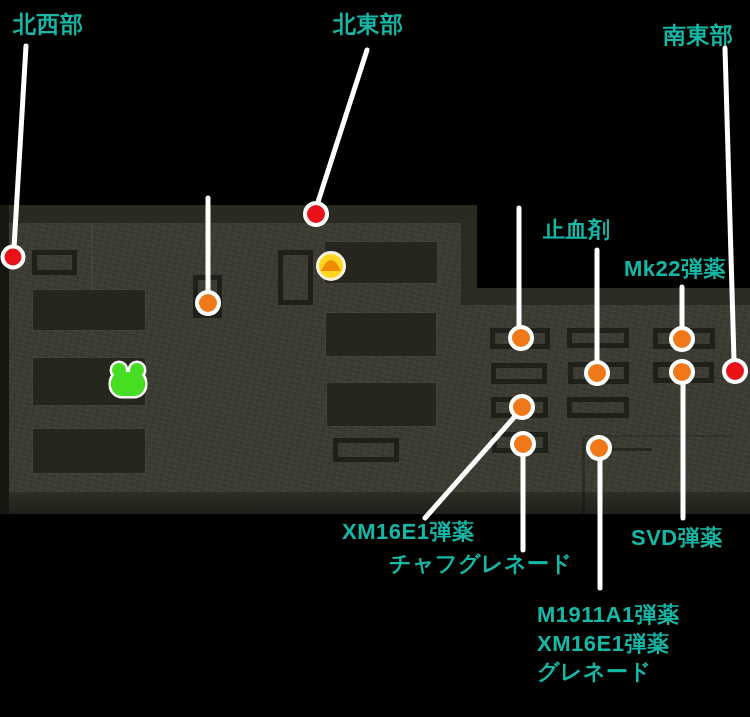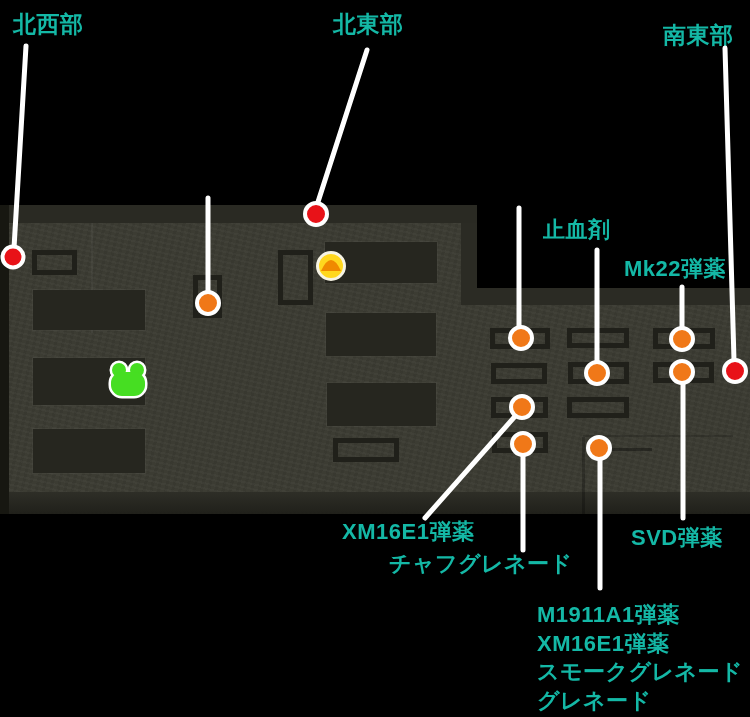--- a/index.html
+++ b/index.html
@@ -83,21 +83,20 @@
 
   <div class="lbl small" style="left:543px;top:217px;">止血剤</div>
   <div class="lbl small" style="left:624px;top:256px;">Mk22弾薬</div>
   <div class="lbl small" style="left:342px;top:519px;">XM16E1弾薬</div>
   <div class="lbl small" style="left:389px;top:551px;">チャフグレネード</div>
   <div class="lbl small" style="left:631px;top:525px;">SVD弾薬</div>
 
   <div class="lbl small group" style="left:537px;top:589px;margin-top:12px;">
     <span class="ln">M1911A1弾薬</span>
     <span class="ln">XM16E1弾薬</span>
-    <span class="ln">スモークグレネード</span>
     <span class="ln">グレネード</span>
   </div>
 
   <svg id="overlay" viewBox="0 0 750 717" xmlns="http://www.w3.org/2000/svg">
 
     <g stroke="#ffffff" stroke-width="5" stroke-linecap="round">
       <line x1="26" y1="46" x2="14" y2="248"></line>
       <line x1="208" y1="198" x2="208" y2="296"></line>
       <line x1="367" y1="50" x2="317" y2="205"></line>
       <line x1="725" y1="48" x2="734" y2="360"></line>

